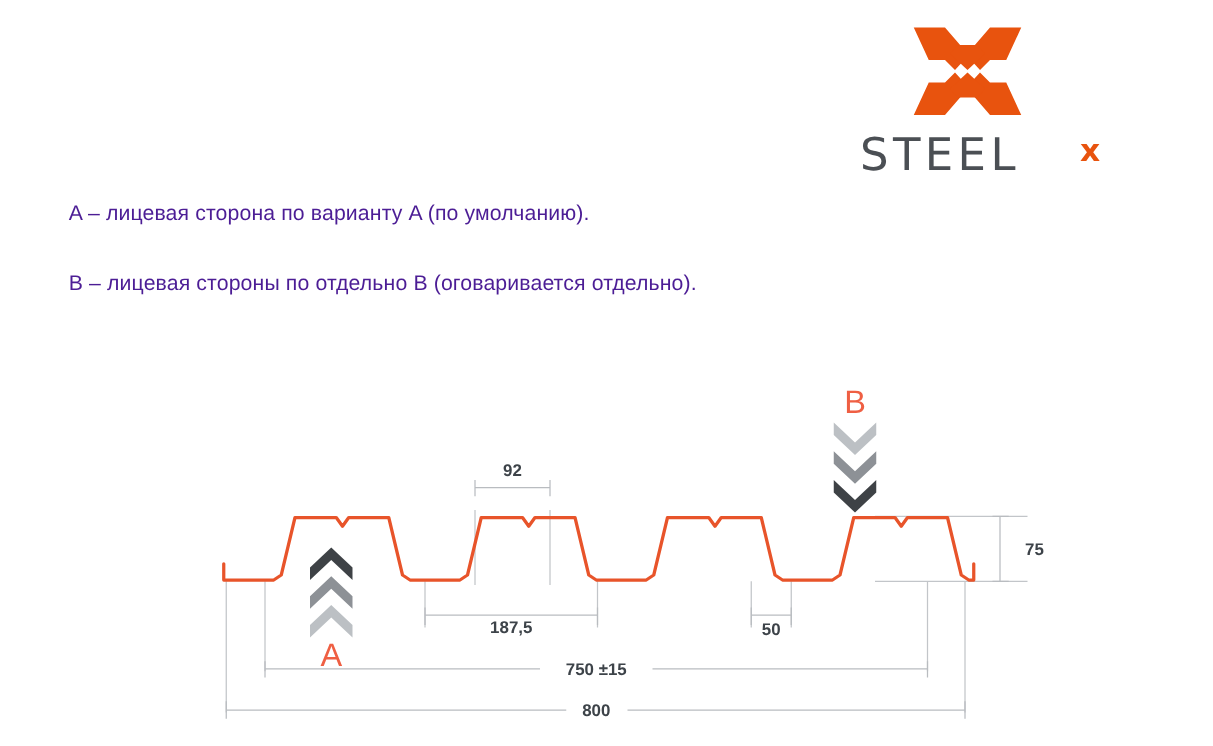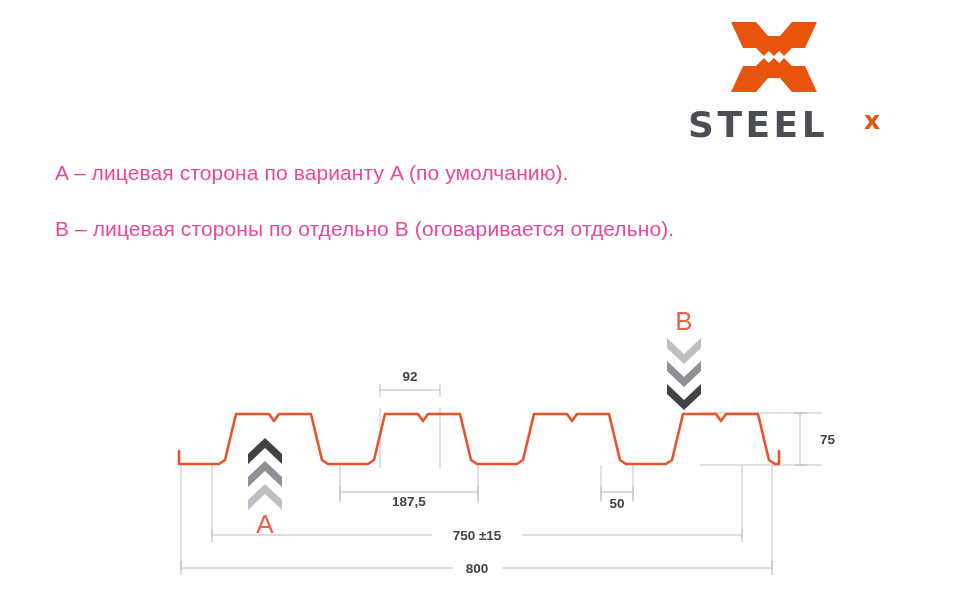--- a/index.html
+++ b/index.html
@@ -36,21 +36,21 @@
     left: 0px;
     top: 88px;
     width: 212px;
     height: 38px;
   }
   .wordmark-text {
     position: absolute;
     left: 0px;
     top: 0px;
     font-family: "DejaVu Sans", sans-serif;
-    font-weight: bold;
+    font-weight: normal;
     font-size: 36px;
     letter-spacing: 3.5px;
     color: #4b4f54;
     line-height: 38px;
   }
   .wordmark-x {
     position: absolute;
     left: 176px;
     top: -4px;
     font-family: "DejaVu Sans", sans-serif;
@@ -58,22 +58,22 @@
     font-size: 25px;
     color: #e8530e;
     line-height: 38px;
   }
 
   
   .legend-line {
     position: absolute;
     left: 55px;
     font-family: "Liberation Sans", sans-serif;
-    font-size: 21px;
-    color: #ec4899;
+    font-size: 17px;
+    color: #4c1d95;
     white-space: nowrap;
     letter-spacing: 0.1px;
   }
   #legend-line-a { top: 161px; }
   #legend-line-b { top: 217px; }
 
   
   #diagram {
     position: absolute;
     left: 0px;

